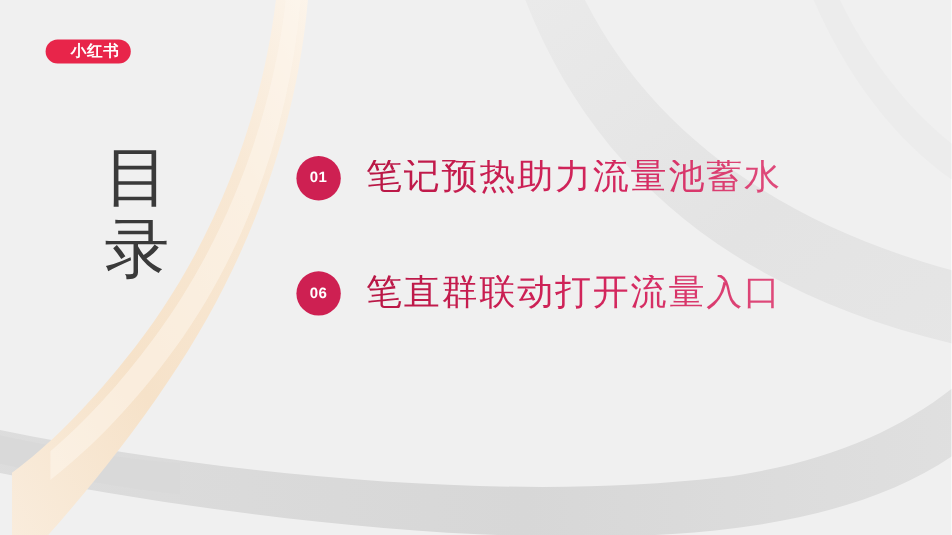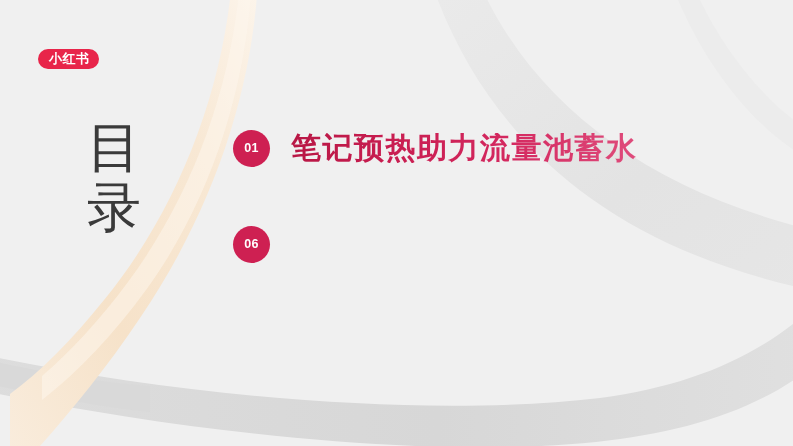--- a/index.html
+++ b/index.html
@@ -34,27 +34,26 @@
     left: 38px;
     top: 33px;
     display: flex;
     align-items: center;
     gap: 9px;
   }
   #brand-pill {
     background: #e8254a;
     color: #ffffff;
     border-radius: 999px;
-    padding: 3px 9px 4px 11px;
+    padding: 3px 9px 4px 21px;
     font-size: 13px;
     font-weight: bold;
     line-height: 1;
     letter-spacing: 0.5px;
     white-space: nowrap;
-    margin-top: 16px;
   }
   #brand-name {
     color: #2b2b2b;
     font-size: 19px;
     font-weight: bold;
     line-height: 1;
     letter-spacing: 0.5px;
     white-space: nowrap;
   }
 
@@ -71,21 +70,21 @@
     color: #3a3a3a;
     letter-spacing: 2px;
   }
   #toc-title .glyph {
     display: block;
   }
 
   
   #toc-list {
     position: absolute;
-    left: 233px;
+    left: 247px;
     top: 100px;
     width: 500px;
   }
   .toc-row {
     display: flex;
     align-items: center;
     height: 96px;
     gap: 21px;
   }
   .toc-badge {
@@ -98,21 +97,21 @@
     font-size: 12.5px;
     font-weight: bold;
     display: flex;
     align-items: center;
     justify-content: center;
     letter-spacing: 0.4px;
   }
   .toc-text {
     font-family: "Liberation Serif", "DejaVu Serif", serif;
     font-size: 30px;
-    font-weight: bold;
+    font-weight: normal;
     line-height: 1;
     letter-spacing: 1.5px;
     white-space: nowrap;
     background: linear-gradient(90deg, #b81745 0%, #c81d50 28%, #d4285f 62%, #df4c7c 100%);
     -webkit-background-clip: text;
     background-clip: text;
     color: transparent;
     -webkit-text-fill-color: transparent;
   }
 </style>
@@ -165,18 +164,19 @@
 
   <div id="toc-list">
 
     <div class="toc-row">
       <span class="toc-badge">01</span>
       <span class="toc-text">笔记预热助力流量池蓄水</span>
     </div>
 
     <div class="toc-row">
       <span class="toc-badge">06</span>
+      <span class="toc-text">笔直群联动打开流量入口</span>
     </div>
 
 
   </div>
 
 </div>
 
 </body></html>

